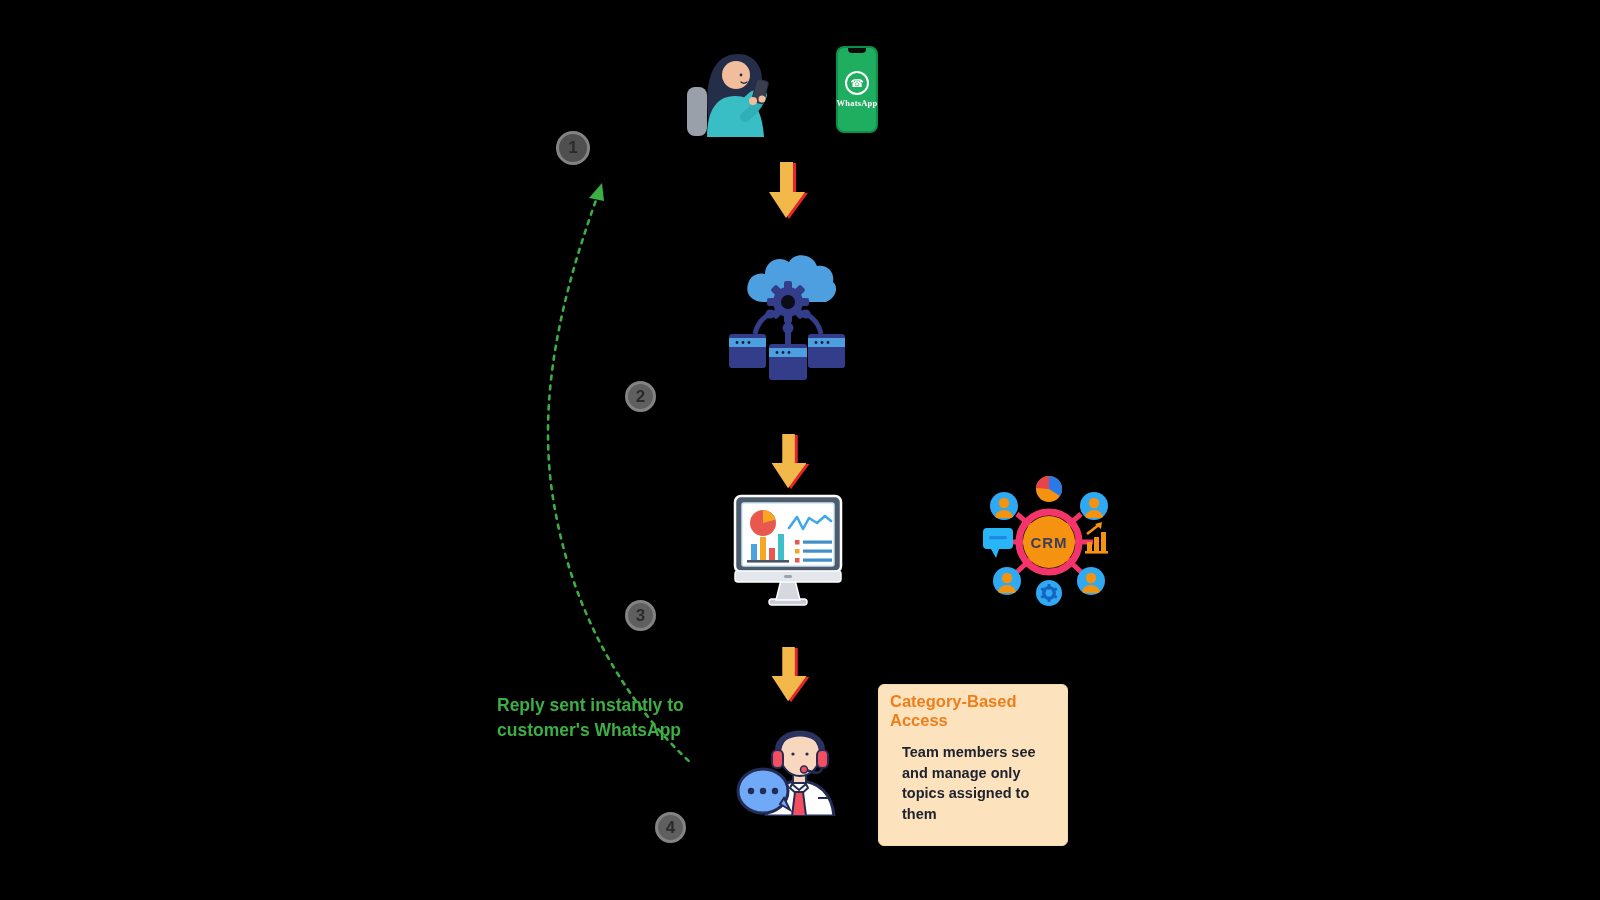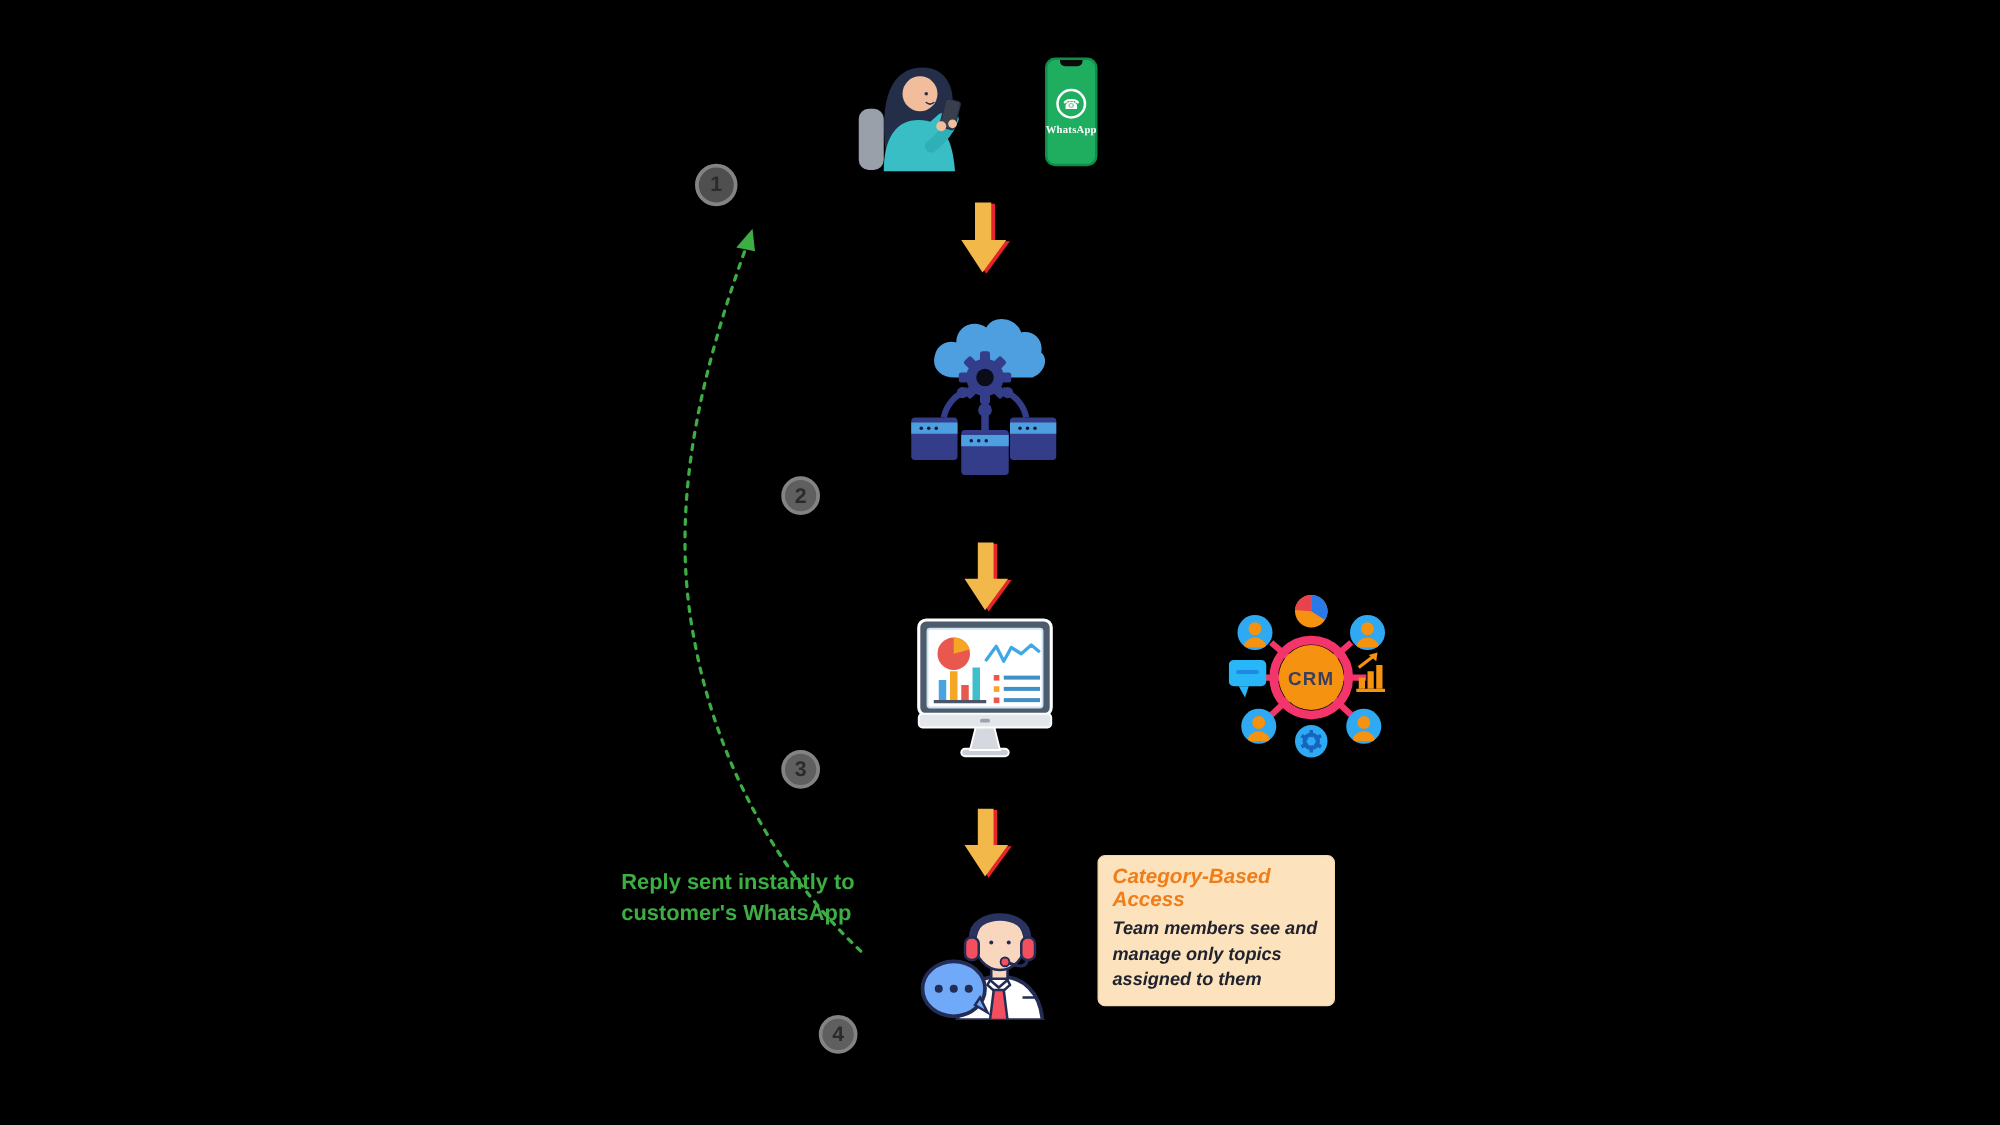--- a/index.html
+++ b/index.html
@@ -14,23 +14,23 @@
   .wa-phone{position:absolute;left:836px;top:46px;width:42px;height:87px;background:#1fae60;
     border-radius:8px;border:2px solid #0d8f4a;box-sizing:border-box;display:flex;flex-direction:column;
     align-items:center;justify-content:center;}
   .wa-notch{position:absolute;top:0;left:50%;transform:translateX(-50%);width:18px;height:5px;
     background:#0b0b0b;border-radius:0 0 4px 4px;}
   .wa-logo{width:20px;height:20px;border:2px solid #fff;border-radius:50%;display:flex;
     align-items:center;justify-content:center;color:#fff;font-size:11px;margin-bottom:3px;}
   .wa-label{color:#fff;font-size:8.5px;font-weight:bold;letter-spacing:.2px;font-family:Liberation Serif, serif;}
   
   .callout{position:absolute;left:878px;top:684px;width:190px;background:#fce3be;
-    border:1px solid #f5d9a8;border-radius:6px;padding:7px 11px 9px;box-sizing:border-box;font-style:italic;}
+    border:1px solid #f5d9a8;border-radius:6px;padding:7px 11px 9px;box-sizing:border-box;}
   .callout-title{color:#ef7d1a;font-weight:bold;font-size:16.5px;margin:0 0 3px;}
-  .callout-body{color:#20222e;font-weight:600;font-size:14.5px;line-height:1.42;margin:0;}
+  .callout-body{color:#20222e;font-weight:600;font-size:14.5px;line-height:1.42;margin:12px;}
   
   .reply-note{position:absolute;left:457px;top:693px;color:#3cae44;font-weight:bold;
     font-size:17.5px;line-height:1.45;margin-left:40px;}
 </style>
 </head>
 <body>
 
 <div id="stage">
 
   <svg class="abs" style="left:0;top:0" width="1600" height="900" viewBox="0 0 1600 900">

